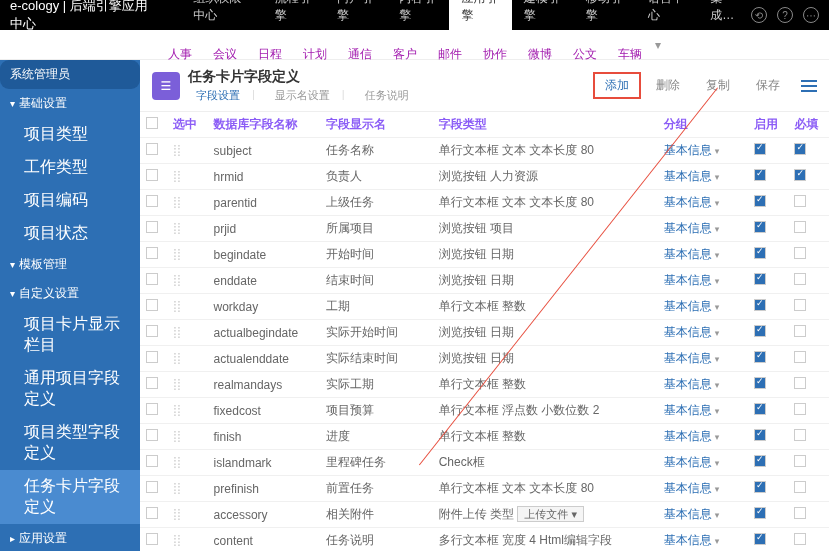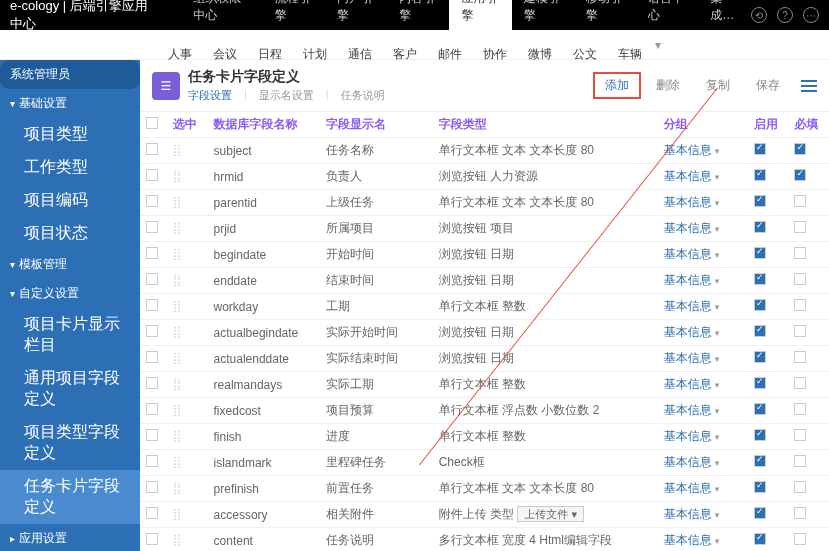--- a/index.html
+++ b/index.html
@@ -5,35 +5,35 @@
 * { box-sizing: border-box; margin: 0; padding: 0; }
 body { font-family: "Microsoft YaHei", Arial, sans-serif; font-size: 12px; color: #333; background: #fff; width: 829px; height: 551px; overflow: hidden; position: relative; }
 .top-bar { background: #000000; height: 30px; display: flex; align-items: center; padding: 0 10px; color: #ccc; }
 .brand { color: #fff; font-size: 13px; }
 .top-tabs { display: flex; margin-left: 30px; height: 30px; align-items: flex-end; }
 .top-tab { padding: 6px 12px; color: #ccc; cursor: pointer; font-size: 12px; }
 .top-tab.active { background: #fff; color: #333; border-radius: 3px 3px 0 0; }
 .top-right { margin-left: auto; display: flex; gap: 10px; align-items: center; }
 .top-icon { width: 16px; height: 16px; border: 1px solid #888; border-radius: 50%; display: flex; align-items: center; justify-content: center; color: #888; font-size: 10px; }
 .sub-bar { height: 30px; display: flex; align-items: center; padding-left: 160px; gap: 5px; border-bottom: 1px solid #eee; }
-.sub-tab { padding: 4px 8px; color: #404040; cursor: pointer; margin-top: 19px; }
+.sub-tab { padding: 4px 8px; color: #a21caf; cursor: pointer; margin-top: 19px; }
 .sub-more { color: #999; }
 .layout { display: flex; height: calc(551px - 60px); }
 .sidebar { width: 140px; background: #2d6fb4; color: #fff; overflow-y: auto; }
 .sb-header { background: #1f5a99; padding: 6px 10px; font-size: 12px; border-radius: 9px; }
 .sb-group { background: #2d6fb4; padding: 6px 10px; font-size: 12px; display: flex; align-items: center; }
 .sb-caret { margin-right: 4px; font-size: 10px; }
 .sb-item { padding: 6px 10px 6px 24px; font-size: 16px; cursor: pointer; }
 .sb-item.active { background: #4a8bd0; }
 .main { flex: 1; display: flex; flex-direction: column; overflow: hidden; }
 .page-header { display: flex; align-items: center; padding: 8px 12px; border-bottom: 1px solid #eee; }
 .ph-icon { width: 28px; height: 28px; background: #7b5fd9; border-radius: 4px; margin-right: 8px; display: flex; align-items: center; justify-content: center; color: #fff; }
 .ph-title { font-size: 14px; font-weight: bold; }
 .ph-tabs { display: flex; gap: 12px; margin-top: 2px; font-size: 11px; }
-.ph-tab { color: #999; cursor: pointer; }
+.ph-tab { color: #999; cursor: pointer; margin-left: 8px; }
 .ph-tab.active { color: #2d6fb4; }
 .ph-actions { margin-left: auto; display: flex; gap: 4px; align-items: center; }
 .ph-btn { padding: 3px 10px; border: 1px solid transparent; cursor: pointer; font-size: 12px; color: #888; }
 .ph-btn.primary { color: #2d6fb4; border: 2px solid #e74c3c; }
 .list-icon { width: 16px; height: 12px; display: flex; flex-direction: column; justify-content: space-between; margin-left: 6px; }
 .list-icon span { height: 2px; background: #2d6fb4; }
 .table-wrap { flex: 1; overflow: auto; position: relative; }
 table { width: 100%; border-collapse: collapse; }
 th, td { padding: 4px 6px; text-align: left; border-bottom: 1px solid #f0f0f0; font-size: 12px; color: #666; white-space: nowrap; }
 th { color: #8b5cf6; font-weight: bold; }

